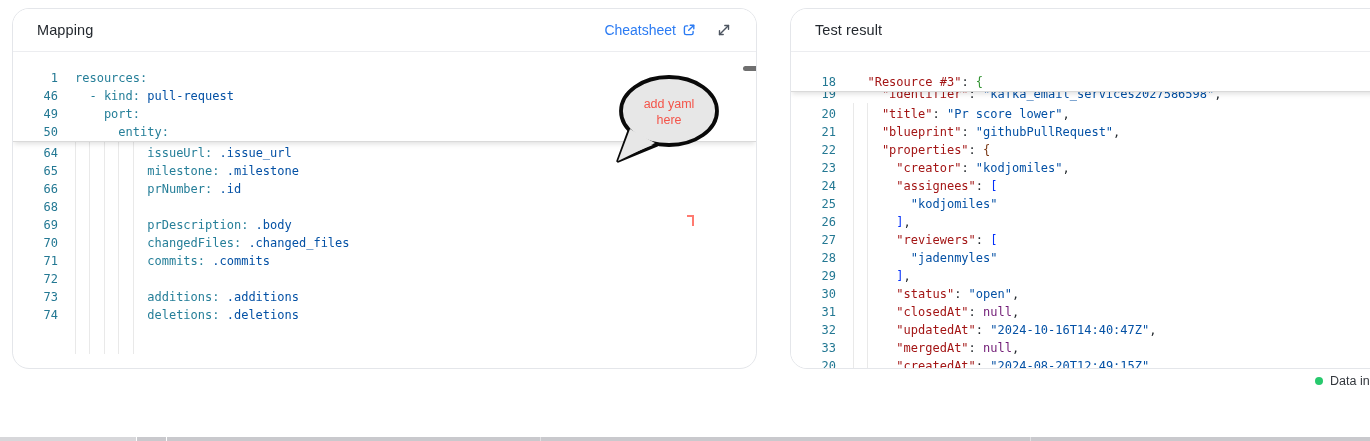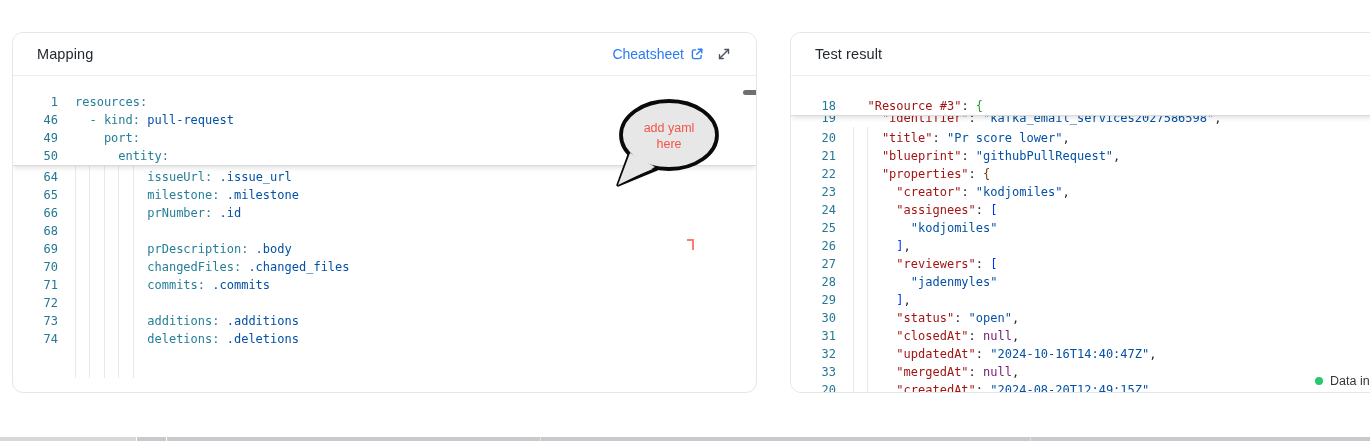--- a/index.html
+++ b/index.html
@@ -1,27 +1,27 @@
 <!DOCTYPE html>
 <html><head>
 <meta charset="utf-8">
 <style>
   * { margin:0; padding:0; box-sizing:border-box; }
   html,body { width:1370px; height:441px; background:#ffffff; overflow:hidden;
               font-family:"Liberation Sans", sans-serif; position:relative; }
 
   .card { position:absolute; top:8px; background:#fff; border:1px solid #e4e6ea;
-          border-radius:11px; overflow:hidden;margin-top:24px; }
+          border-radius:17px; overflow:hidden; }
   #left-card  { left:12px;  width:745px; height:361px; }
   #right-card { left:790px; width:625px; height:361px; }
 
   .card-header { height:43px; display:flex; align-items:center; justify-content:space-between;
                  padding:0 24px; border-bottom:1px solid #edeef1; background:#fff; }
   .card-title { font-size:14.5px; font-weight:500; color:#24292f; letter-spacing:.1px; }
-  .header-actions { display:flex; gap:12px; }
+  .header-actions { display:flex; gap:20px; }
   .link { display:flex; align-items:center; gap:6px; color:#2b7bf3; font-size:14px; cursor:pointer; }
   .icon-btn { display:flex; align-items:center; color:#4d5560; cursor:pointer; }
 
   .editor { position:relative; background:#fff; }
 
   .code-row { display:flex; height:18px; line-height:18px;
               font-family:"DejaVu Sans Mono", monospace; font-size:12px; white-space:pre; }
   .gutter { width:45px; text-align:right; color:#237893; flex:none; }
   .code-text { margin-left:17px; }
 

